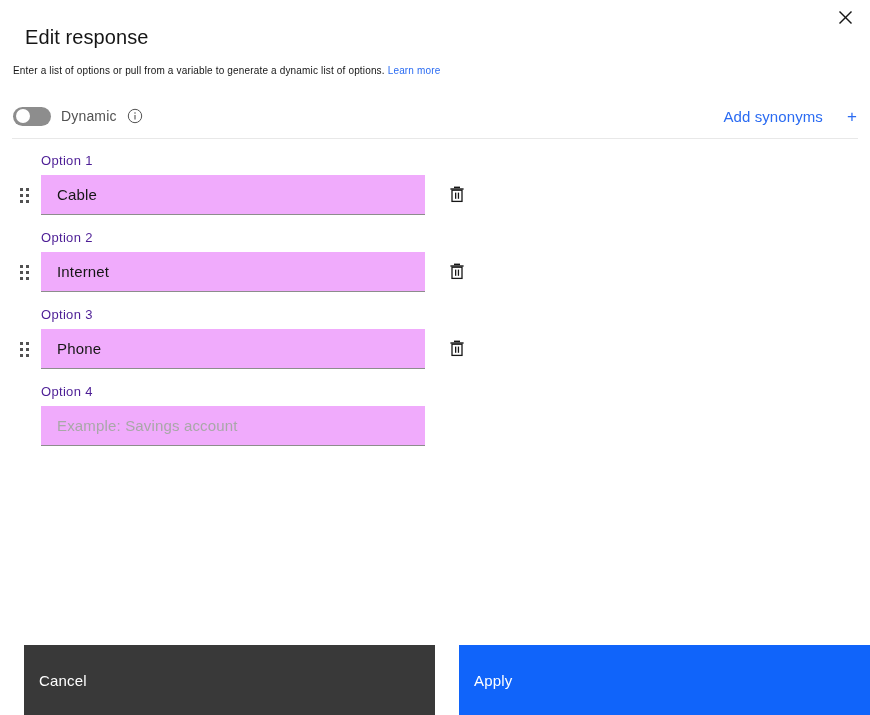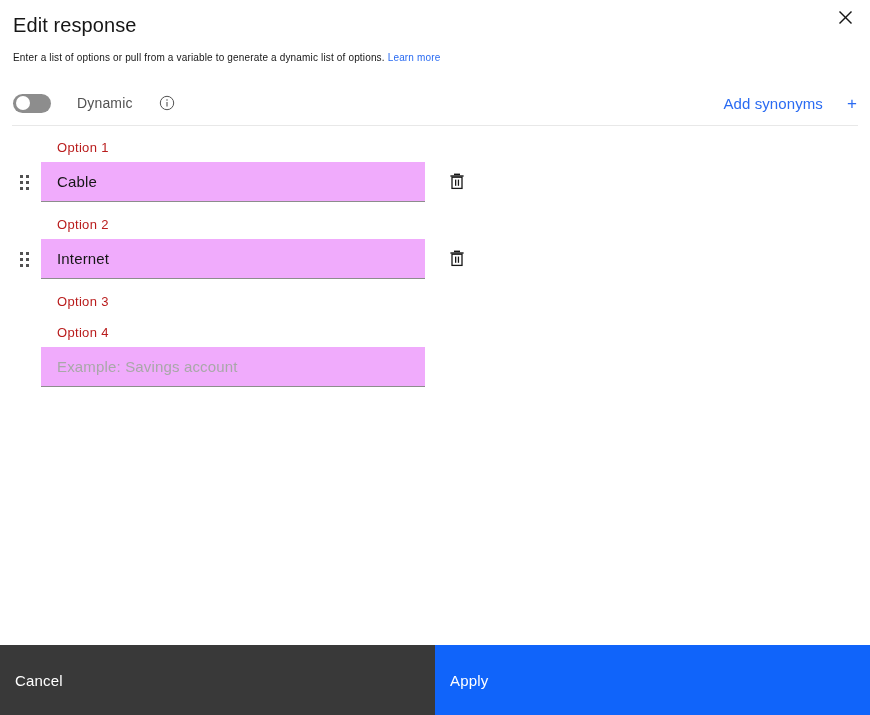--- a/index.html
+++ b/index.html
@@ -31,21 +31,21 @@
     position: relative;
     padding: 12px 13px 0 13px;
     flex: 0 0 auto;
   }
   .title {
     font-size: 20px;
     line-height: 26px;
     font-weight: 400;
     color: #161616;
     letter-spacing: 0.1px;
-    margin: 0;
+    margin: 12px;
   }
   .subtitle {
     margin: 11px 0 0 0;
     font-size: 10px;
     line-height: 18px;
     color: #161616;
     letter-spacing: 0.16px;
   }
   .link {
     color: #2a6bf2;
@@ -76,21 +76,21 @@
     margin-top: 14px;
     padding: 0 13px;
     display: flex;
     align-items: center;
     justify-content: space-between;
     flex: 0 0 auto;
   }
   .toggle-group {
     display: flex;
     align-items: center;
-    gap: 26px;
+    gap: 10px;
   }
   .toggle {
     width: 38px;
     height: 19px;
     border-radius: 10px;
     background: #8d8d8d;
     position: relative;
     cursor: pointer;
     flex: 0 0 auto;
   }
@@ -142,23 +142,23 @@
     flex: 1 1 auto;
     padding: 14px 13px 0 13px;
     overflow: hidden;
   }
   .option-block {
     margin-bottom: 15px;
   }
   .option-label {
     font-size: 13px;
     line-height: 16px;
-    color: #b91c1c;
+    color: #4c1d95;
     letter-spacing: 0.32px;
-    margin-left: 44px;
+    margin-left: 28px;
     margin-bottom: 6px;
   }
   .option-row {
     display: flex;
     align-items: center;
   }
   .drag-handle {
     width: 28px;
     height: 40px;
     display: flex;
@@ -223,20 +223,21 @@
     height: 100%;
     border: none;
     font-family: "Liberation Sans", sans-serif;
     font-size: 15px;
     letter-spacing: 0.16px;
     text-align: left;
     padding: 0 15px;
     cursor: pointer;
     display: flex;
     align-items: center;
+    margin-left: 24px;
   }
   .btn-cancel {
     width: 435px;
     background: #393939;
     color: #ffffff;
   }
   .btn-apply {
     width: 435px;
     background: #1064fa;
     color: #ffffff;
@@ -338,20 +339,44 @@
               <rect x="7" y="7.6" width="1.3" height="6.2" fill="#161616"></rect>
               <rect x="9.8" y="7.6" width="1.3" height="6.2" fill="#161616"></rect>
             </svg>
           </span>
         </button>
       </div>
     </div>
 
     <div class="option-block">
       <div class="option-label">Option 3</div>
+      <div class="option-row">
+        <div class="drag-handle">
+          <span class="dot-grid">
+              <i></i>
+              <i></i>
+              <i></i>
+              <i></i>
+              <i></i>
+              <i></i>
+            </span>
+        </div>
+        <input class="text-input" type="text" value="Phone" style="">
+        <button class="delete-btn">
+          <span>
+            <svg width="18" height="18" viewBox="0 0 18 18" aria-hidden="true">
+              <rect x="6" y="1.6" width="6" height="1.5" fill="#161616"></rect>
+              <rect x="2.4" y="3.3" width="13.2" height="1.4" fill="#161616"></rect>
+              <rect x="4" y="5.2" width="10" height="11.2" fill="none" stroke="#161616" stroke-width="1.3"></rect>
+              <rect x="7" y="7.6" width="1.3" height="6.2" fill="#161616"></rect>
+              <rect x="9.8" y="7.6" width="1.3" height="6.2" fill="#161616"></rect>
+            </svg>
+          </span>
+        </button>
+      </div>
     </div>
 
     <div class="option-block">
       <div class="option-label">Option 4</div>
       <div class="option-row">
         <div class="drag-handle empty"></div>
         <input class="text-input" type="text" placeholder="Example: Savings account" style="">
       </div>
     </div>
 

